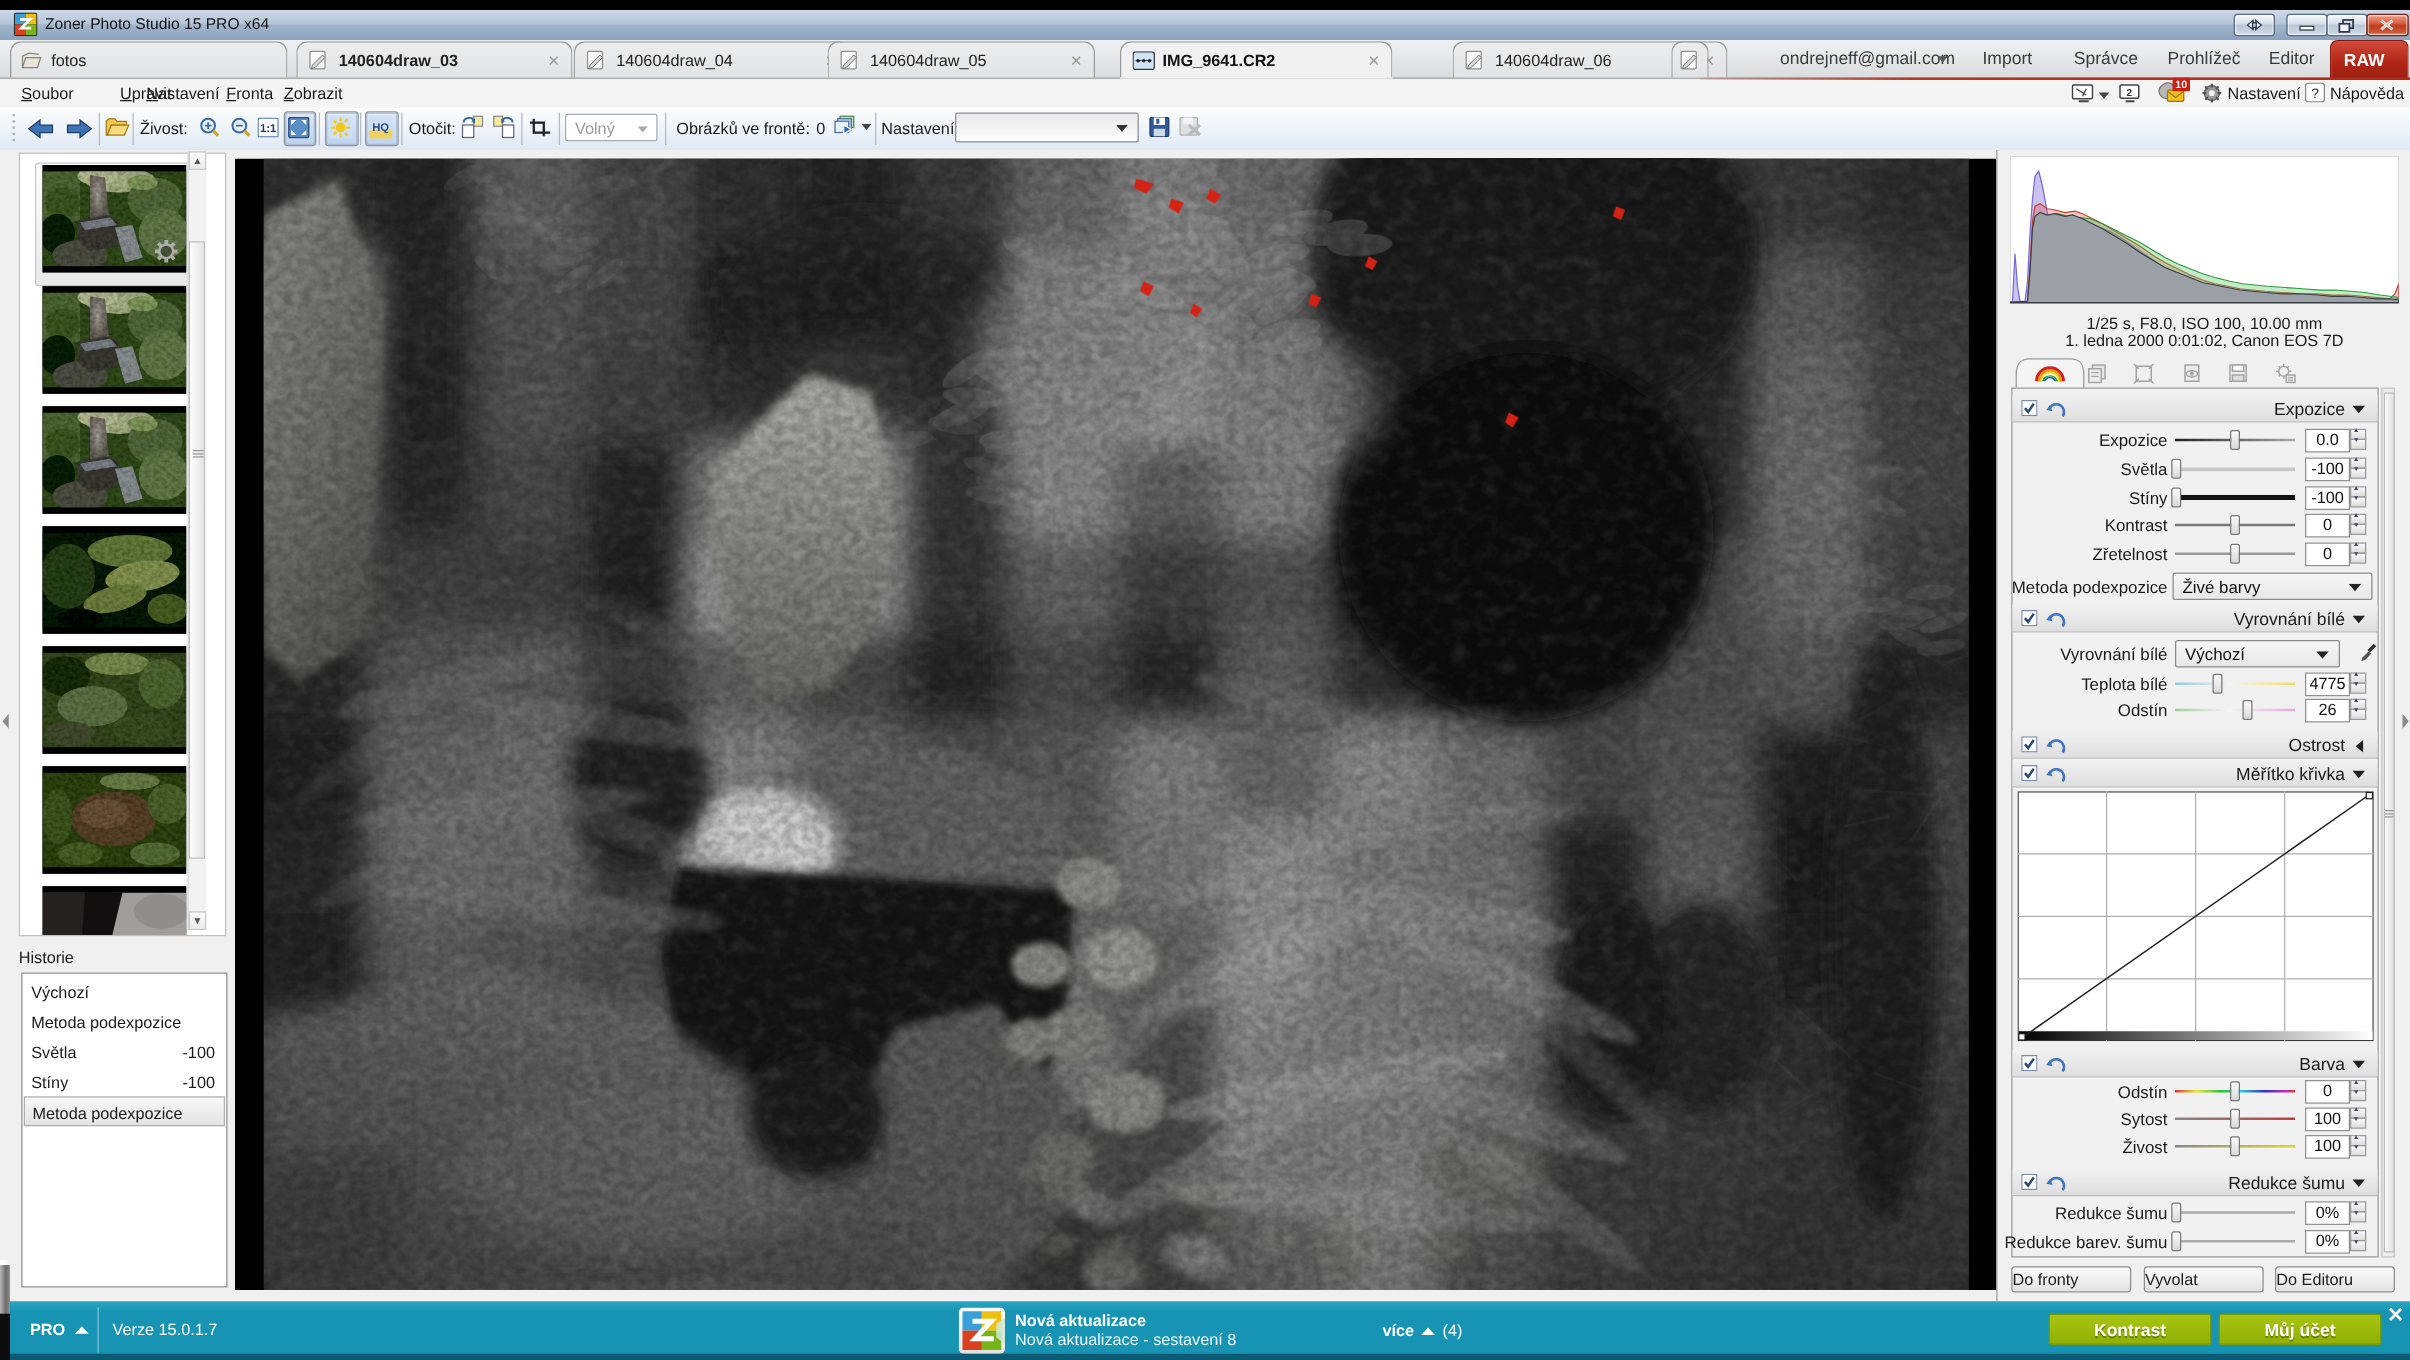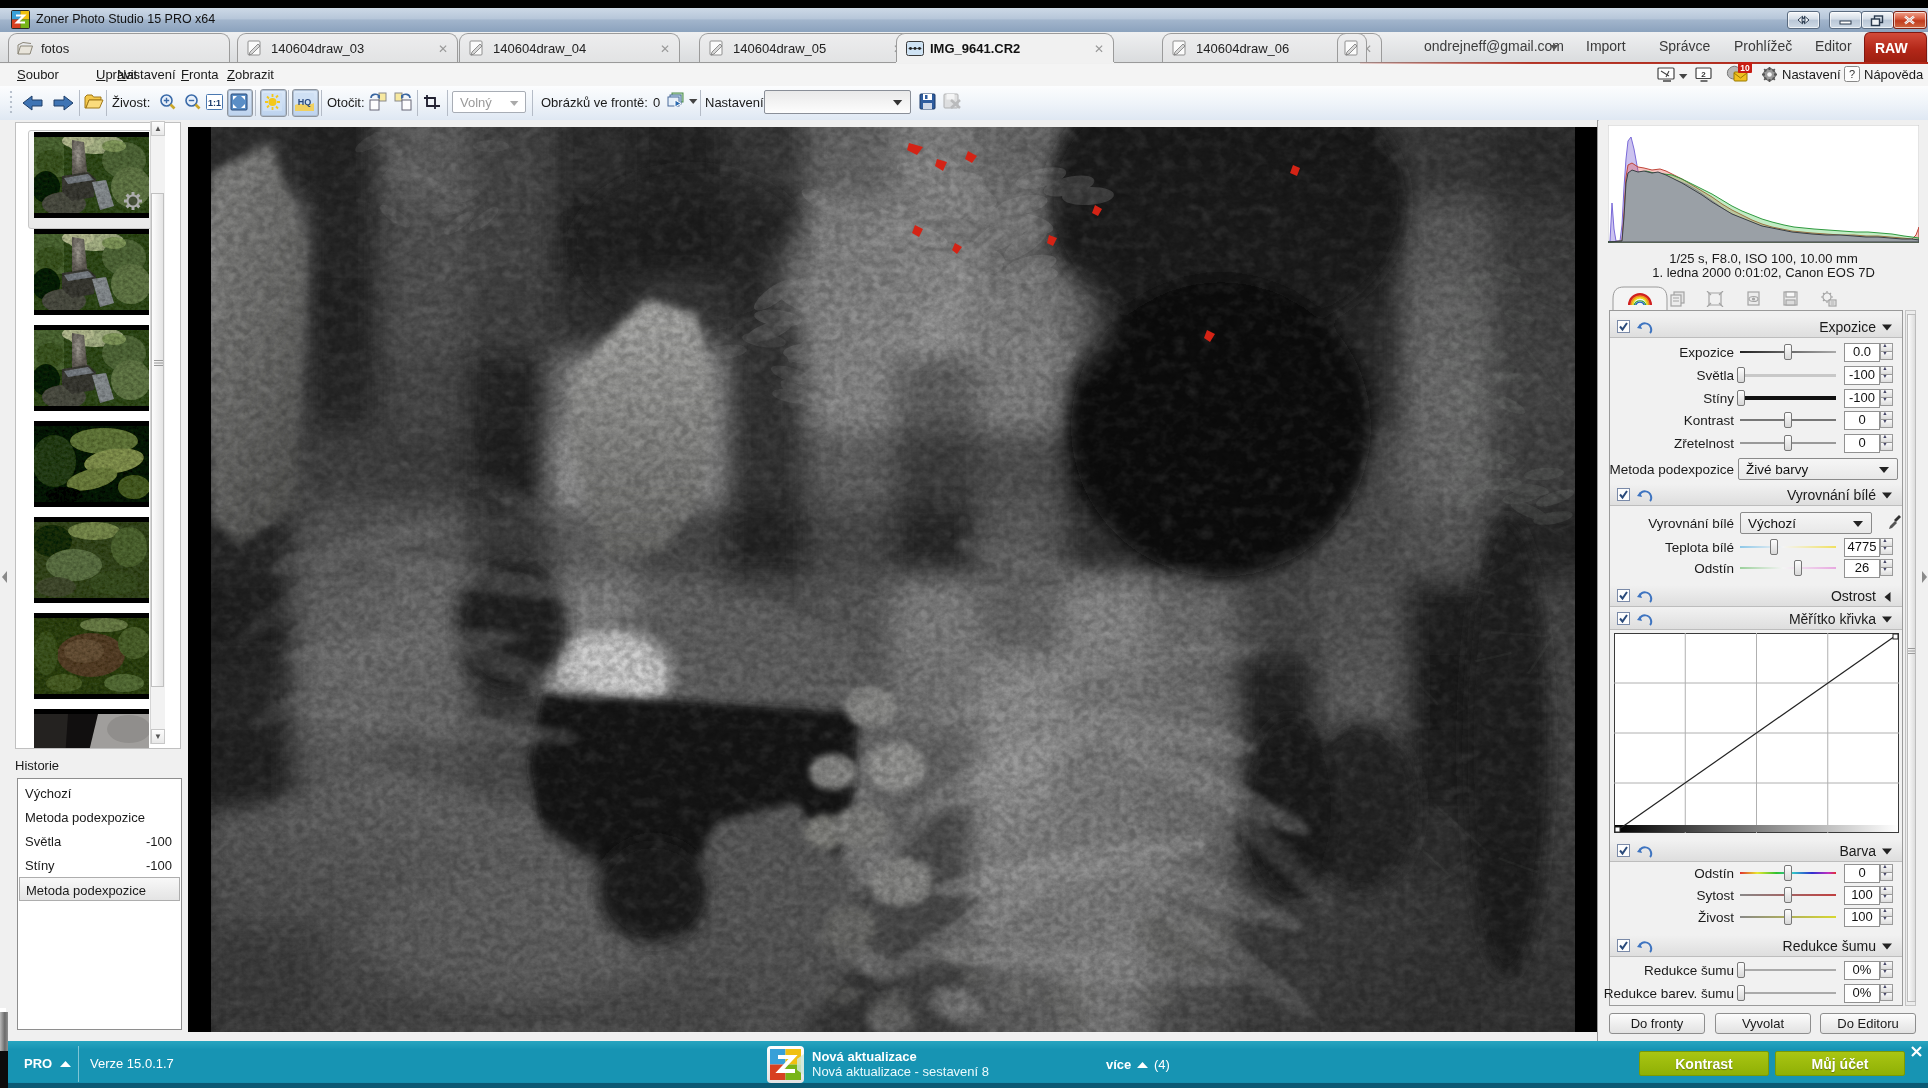--- a/index.html
+++ b/index.html
@@ -67,21 +67,21 @@
 .slab{position:absolute;right:168px;top:2px;font-size:13.5px;color:#1a1a1a;white-space:nowrap;}
 .strack{position:absolute;left:130px;top:8px;width:96px;height:2px;}
 .sthumb{position:absolute;top:1px;width:8px;height:16px;background:linear-gradient(#fdfdfd,#d8d8d8);border:1px solid #777;border-radius:2px;box-sizing:border-box;}
 .sval{position:absolute;left:234px;top:0px;width:36px;height:19px;background:#fff;border:1px solid #919191;box-sizing:border-box;font-size:13px;color:#111;text-align:center;line-height:16px;}
 .spin{position:absolute;left:270px;top:0px;width:13px;height:18px;}
 .spb{position:absolute;left:0;width:13px;height:9px;background:linear-gradient(#fafafa,#dcdcdc);border:1px solid #9a9a9a;box-sizing:border-box;}
 .spb+.spb{top:8px;}
 .spb i{position:absolute;left:1px;top:-2px;font-size:6px;font-style:normal;color:#446;transform:scale(.9);}
 .ddown{position:absolute;height:22px;background:linear-gradient(#f6f6f6,#e8e8e8);border:1px solid #8a8a8a;border-radius:2px;box-sizing:border-box;font-size:13.5px;color:#111;padding:3px 0 0 7px;}
 .ddarr{position:absolute;right:8px;top:8px;width:10px;height:7px;}
-.rbtn{position:absolute;top:893px;width:96px;height:21px;background:linear-gradient(#fcfcfc,#e2e2e2);border:1px solid #8e8e8e;border-radius:3px;box-sizing:border-box;font-size:13px;color:#1a1a1a;text-align:center;line-height:19px;}
+.rbtn{position:absolute;top:893px;width:96px;height:21px;background:linear-gradient(#fcfcfc,#e2e2e2);border:1px solid #8e8e8e;border-radius:3px;box-sizing:border-box;font-size:13px;color:#1a1a1a;text-align:left;line-height:19px;}
 
 #bottombar{left:0;top:1041px;width:1928px;height:47px;background:linear-gradient(#28a5c0,#1794b3 18%,#1794b3 86%,#0f7e9c);}
 #bottomedge{left:0;top:1083px;width:1928px;height:5px;background:#0b5a74;}
 .bbtext{position:absolute;color:#fff;font-size:13px;}
 .greenbtn{position:absolute;top:1051px;height:25px;background:linear-gradient(#a9c513,#8fb005);border:1px solid #7a9a04;border-radius:2px;color:#fff;font-weight:bold;font-size:14px;text-align:center;line-height:24px;text-shadow:0 1px 1px rgba(0,0,0,.35);box-sizing:border-box;}
 #sliver{left:0;top:1008px;width:8px;height:80px;}
 </style></head>
 <body>
 <div id="app">
 <div class="abs" id="blacktop"></div>
@@ -123,32 +123,32 @@
         <path d="M1 13 l2.5-8 h12 l-2.5 8z" fill="#e8e4da" stroke="#8a8577"></path>
         <path d="M1 13 l0-9 5-2.5 8 1" fill="none" stroke="#8a8577"></path>
       </svg>
       <span class="tlabel" style="left:32px;">fotos</span>
     </div>
 <div class="tab" style="left:237px;width:219px;">
       <svg style="position:absolute;left:9px;top:6px" width="16" height="17" viewBox="0 0 16 17">
         <rect x="1" y="1" width="12" height="14" rx="1" fill="#fbfbfb" stroke="#8f8f8f"></rect>
         <path d="M3 12 l8-8 2 2-8 8-3 1z" fill="#d8d8d8" stroke="#777" stroke-width=".8"></path>
       </svg>
-      <span class="tlabel" style="left:33px;">140604draw_03</span>
+      <span class="tlabel" style="left:33px;font-weight:bold;">140604draw_03</span>
       <span class="tclose">✕</span>
     </div>
 <div class="tab" style="left:459px;width:219px;">
       <svg style="position:absolute;left:9px;top:6px" width="16" height="17" viewBox="0 0 16 17">
         <rect x="1" y="1" width="12" height="14" rx="1" fill="#fbfbfb" stroke="#8f8f8f"></rect>
         <path d="M3 12 l8-8 2 2-8 8-3 1z" fill="#d8d8d8" stroke="#777" stroke-width=".8"></path>
       </svg>
       <span class="tlabel" style="left:33px;">140604draw_04</span>
       <span class="tclose">✕</span>
     </div>
-<div class="tab" style="left:699px;width:212px;">
+<div class="tab" style="left:662px;width:212px;">
       <svg style="position:absolute;left:9px;top:6px" width="16" height="17" viewBox="0 0 16 17">
         <rect x="1" y="1" width="12" height="14" rx="1" fill="#fbfbfb" stroke="#8f8f8f"></rect>
         <path d="M3 12 l8-8 2 2-8 8-3 1z" fill="#d8d8d8" stroke="#777" stroke-width=".8"></path>
       </svg>
       <span class="tlabel" style="left:33px;">140604draw_05</span>
       <span class="tclose">✕</span>
     </div>
 <div class="tab" id="tabactive" style="left:896px;width:216px;">
       <svg style="position:absolute;left:9px;top:7px" width="18" height="15" viewBox="0 0 18 15">
         <rect x="0.5" y="0.5" width="17" height="14" rx="2" fill="#cfe3f4" stroke="#3a3a3a"></rect>

